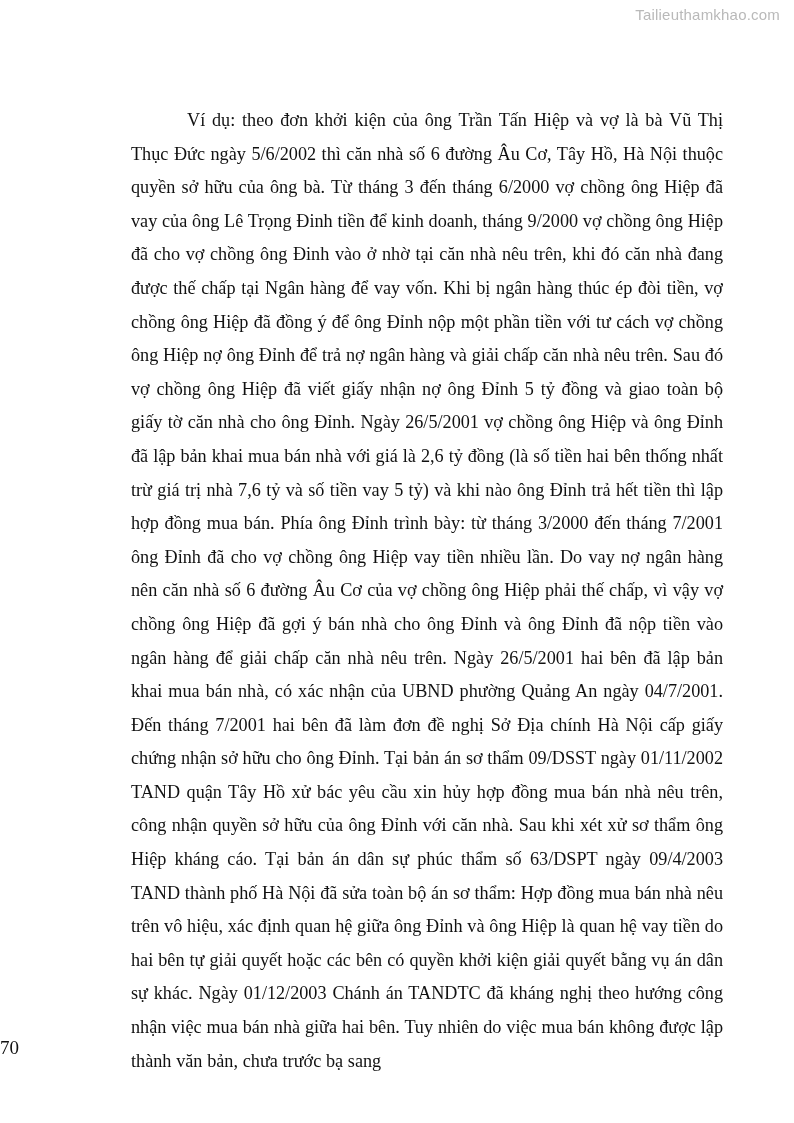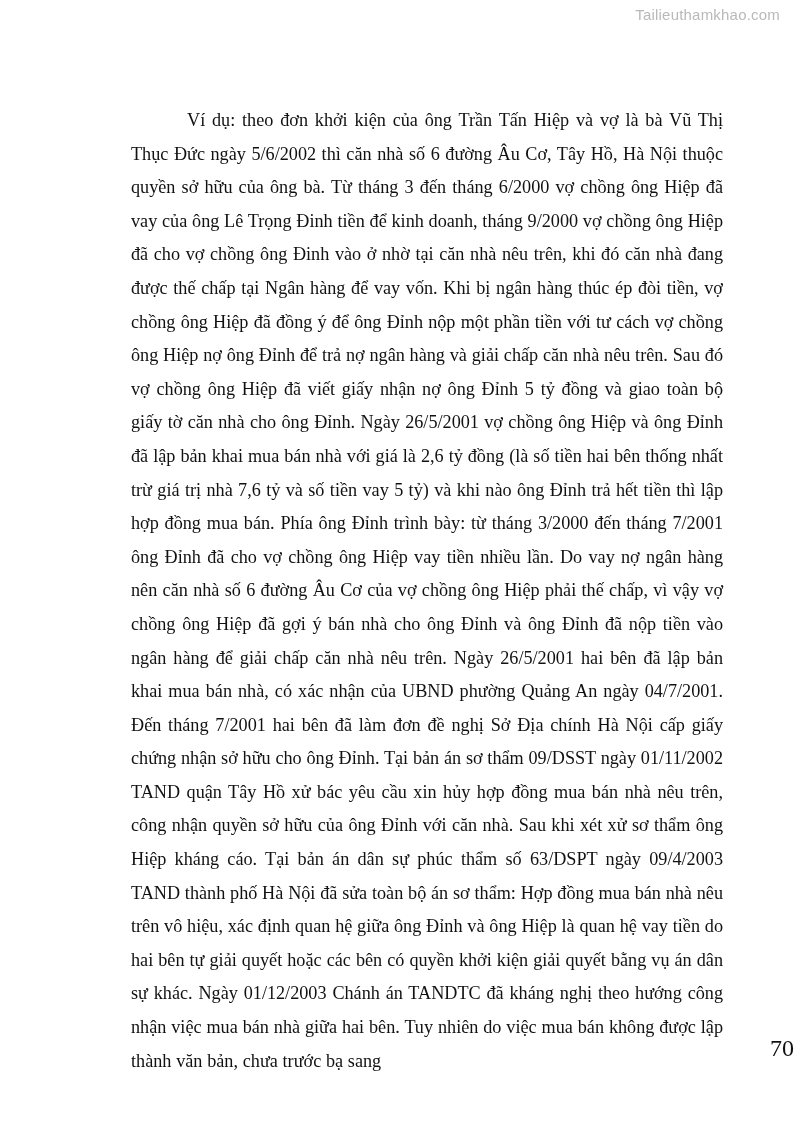--- a/index.html
+++ b/index.html
@@ -55,22 +55,22 @@
     word-spacing: 0.2px;
     hyphens: none;
   }
 
   
   .page-number {
     position: absolute;
     left: 0;
     right: 0;
     top: 1036px;
-    text-align: right;
-    font-size: 24px;
+    text-align: left;
+    font-size: 19px;
     line-height: 24px;
   }
 </style>
 </head>
 <body>
 
 <div class="page">
 
   <div class="watermark">Tailieuthamkhao.com</div>
 

